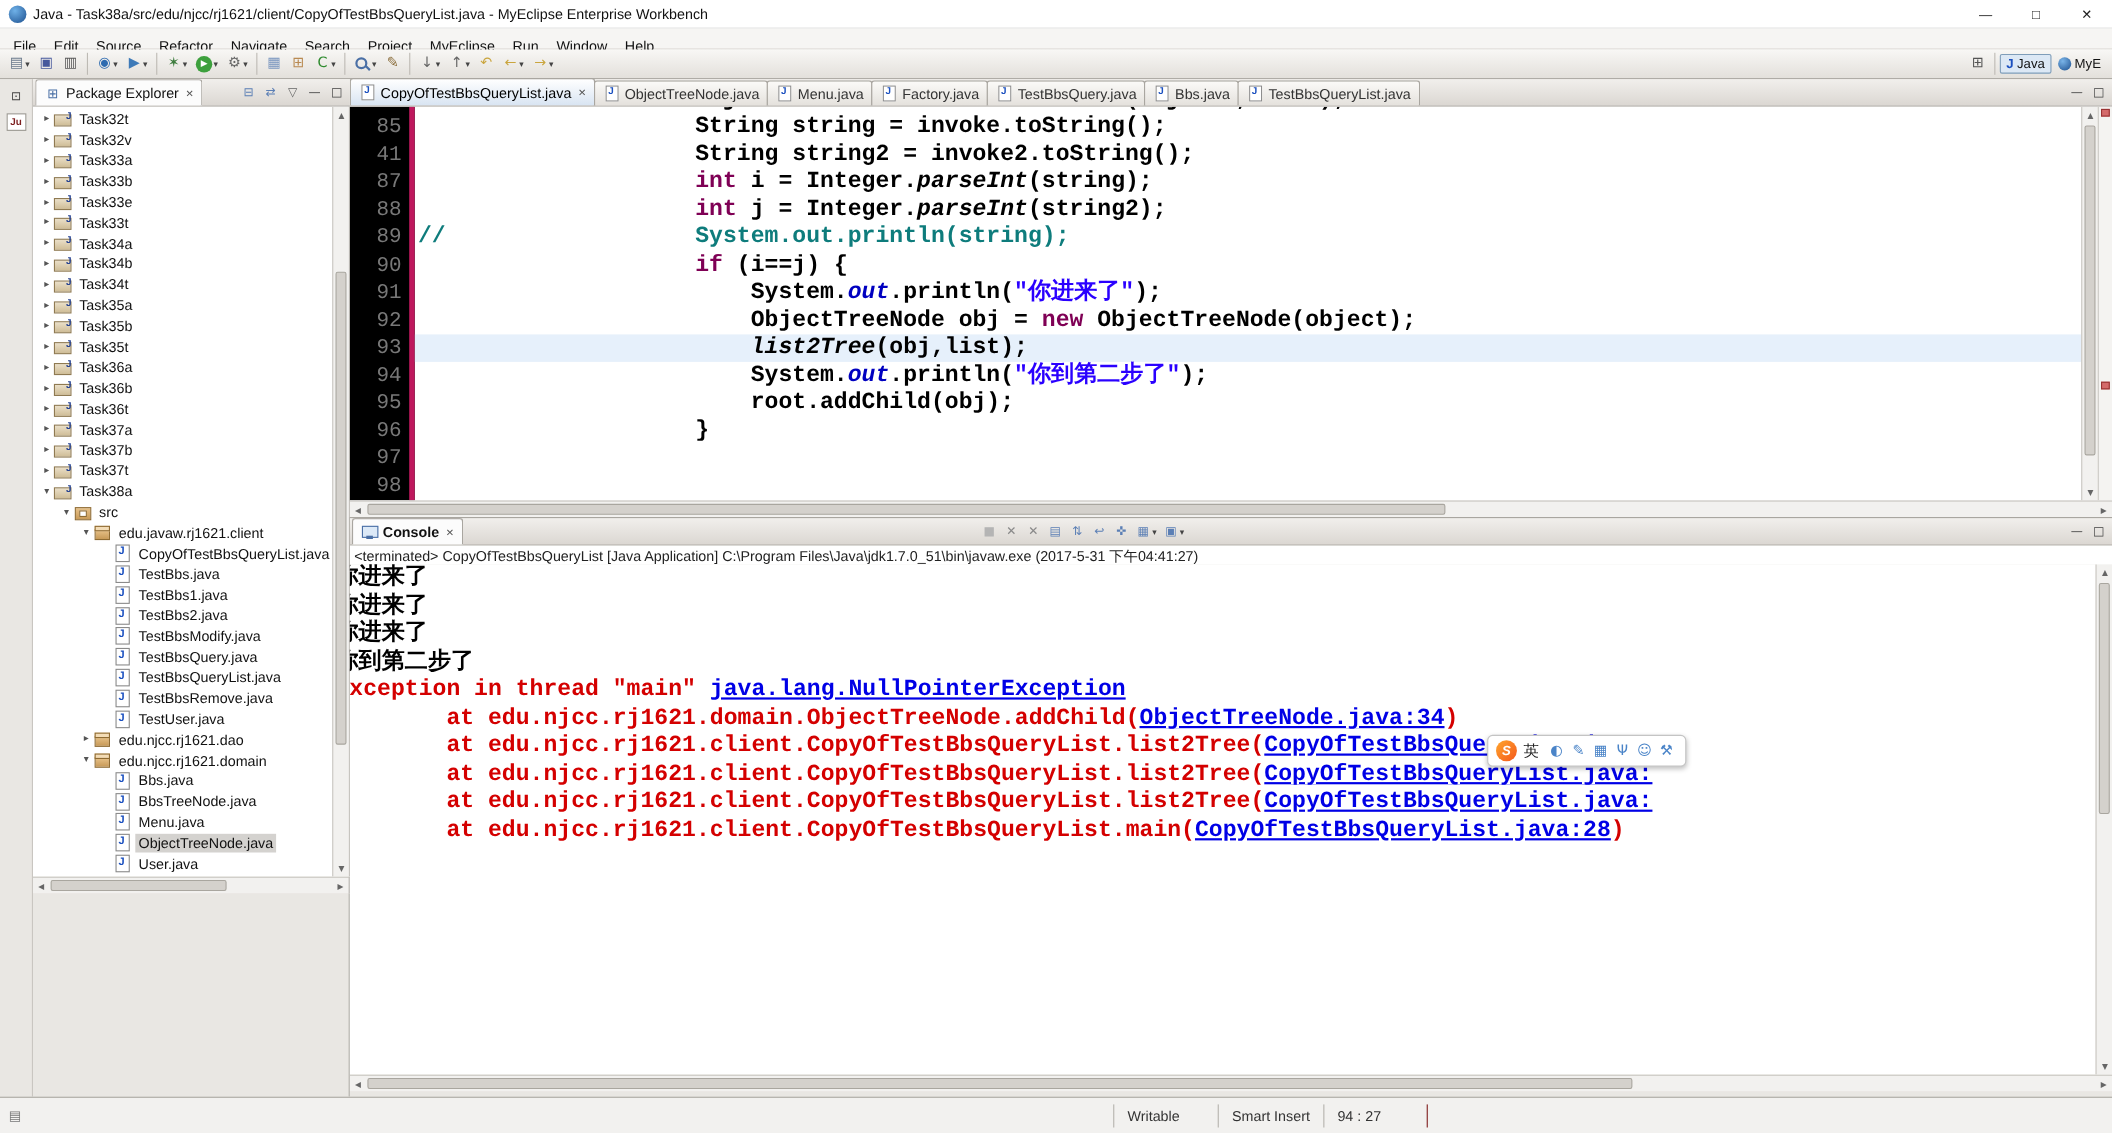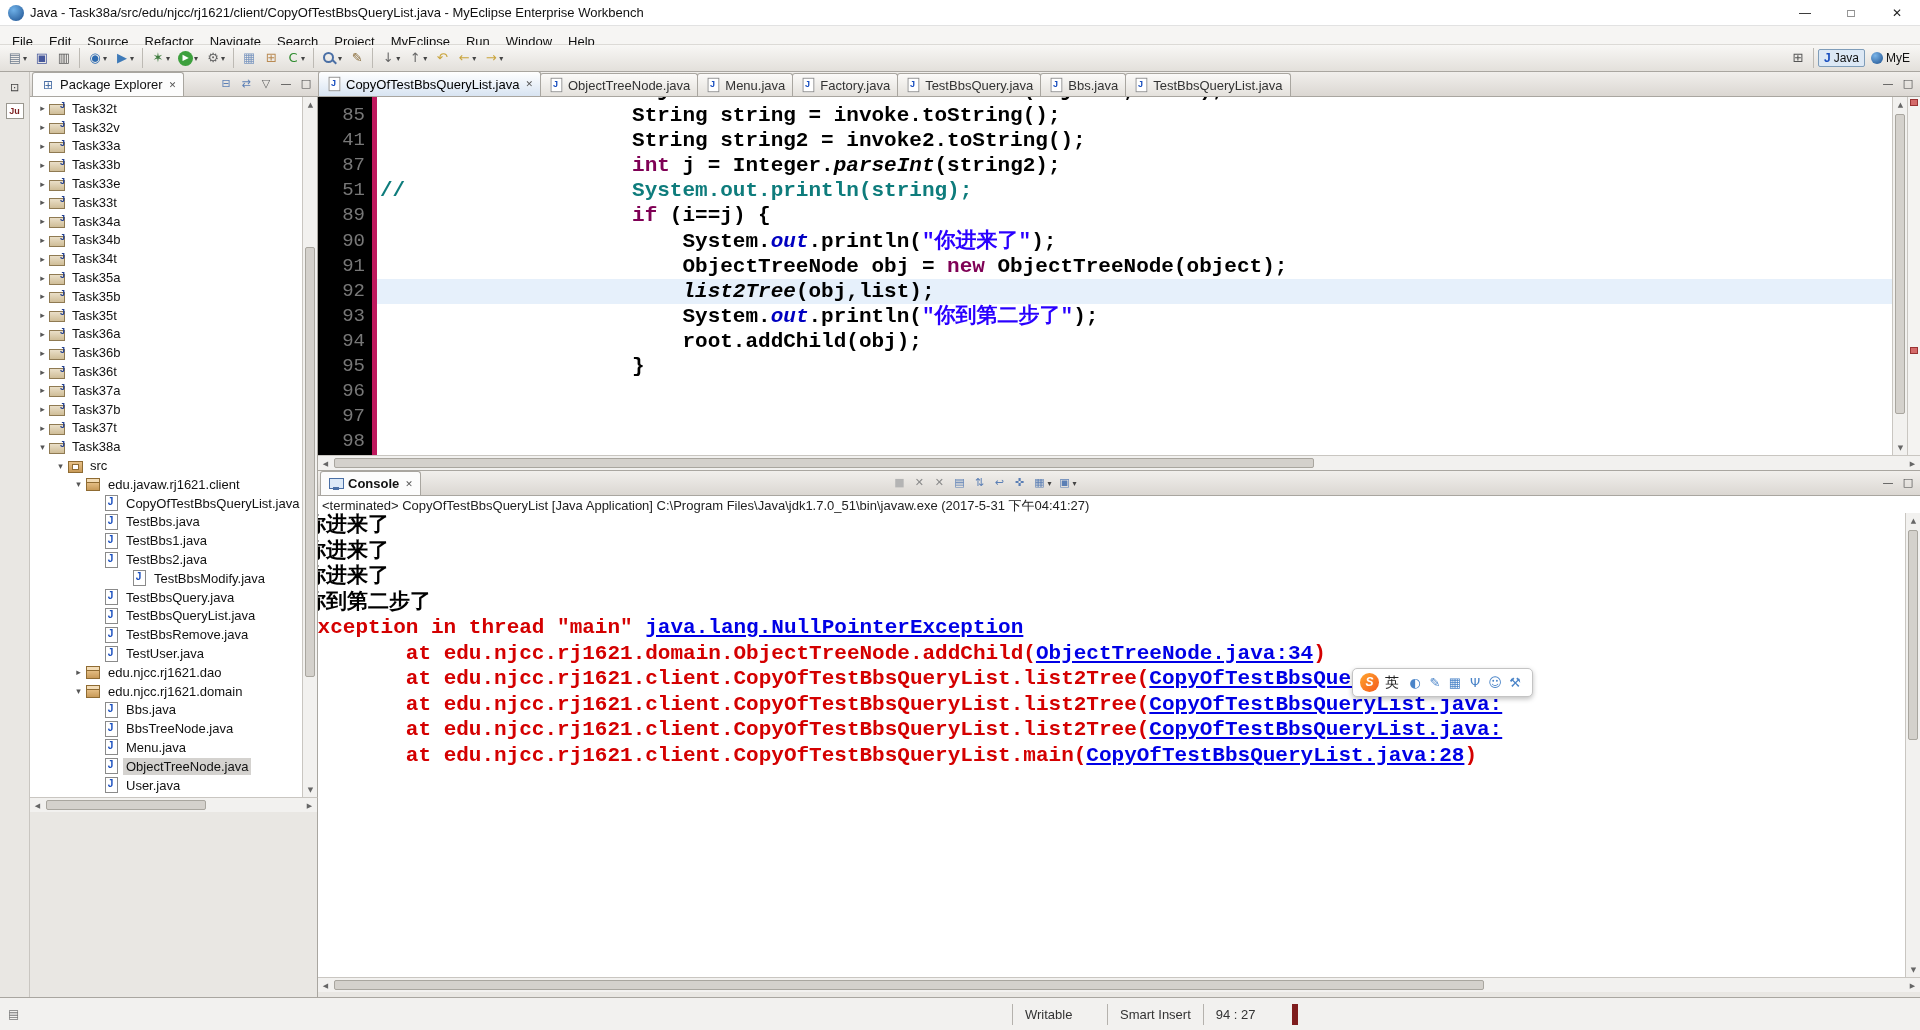--- a/index.html
+++ b/index.html
@@ -153,21 +153,21 @@
   .clink { color:var(--link); text-decoration:underline; }
   .rc-filler { flex:1; background:#e9e7e3; }
 
   
   .statusbar { height:33px; background:#f2f1ef; border-top:1px solid #a9a6a0; position:relative;
                flex:none; display:flex; align-items:center; }
   .sb-left-icon { margin-left:8px; font-size:12px; color:#777; font-family:"DejaVu Sans",sans-serif; }
   .sb-cells { position:absolute; left:1012px; top:6px; display:flex; height:21px; }
   .sb-cell { border-left:1px solid #b5b2ad; padding:0 12px; font-size:13px; color:#333;
              display:flex; align-items:center; min-width:95px; }
-  .sb-cell:last-child { border-right:6px solid #7f1d1d; }
+  .sb-cell:last-child { border-right:1px solid #7f1d1d; }
 
   
   .sogou { position:absolute; left:1352px; top:668px; height:29px; background:#fff;
            border:1px solid #c4c4c4; border-radius:5px; box-shadow:0 2px 5px rgba(0,0,0,.25);
            display:flex; align-items:center; padding:0 7px; z-index:60; }
   .slogo { width:19px; height:19px; border-radius:50%; color:#fff; flex:none;
            background:linear-gradient(135deg,#ffa62e,#f4581c); font:bold italic 12px/19px "Liberation Sans",sans-serif;
            text-align:center; margin-right:6px; }
   .smode { font-size:14px; color:#222; margin-right:6px; }
   .sogou .gi { color:#4a84c8; margin:0 3px; font-size:13px; }
@@ -449,21 +449,21 @@
             <div class="trow" style="padding-left: 60px;">
               <span class="tarrow"></span>
               <span class="ico ico-jfile"></span>
               <span class="tlabel">TestBbs1.java</span>
             </div>
             <div class="trow" style="padding-left: 60px;">
               <span class="tarrow"></span>
               <span class="ico ico-jfile"></span>
               <span class="tlabel">TestBbs2.java</span>
             </div>
-            <div class="trow" style="padding-left: 88px;">
+            <div class="trow" style="padding-left: 60px;">
               <span class="tarrow"></span>
               <span class="ico ico-jfile"></span>
               <span class="tlabel">TestBbsModify.java</span>
             </div>
             <div class="trow" style="padding-left: 60px;">
               <span class="tarrow"></span>
               <span class="ico ico-jfile"></span>
               <span class="tlabel">TestBbsQuery.java</span>
             </div>
             <div class="trow" style="padding-left: 60px;">
@@ -579,38 +579,39 @@
           </div>
       </div>
 
       <div class="editor-body">
         <div class="gutter">
           <div class="gutter-inner">
               <div class="grow">84</div>
               <div class="grow">85</div>
               <div class="grow">41</div>
               <div class="grow">87</div>
-              <div class="grow">51</div>
+              <div class="grow">88</div>
               <div class="grow">89</div>
               <div class="grow">90</div>
               <div class="grow">91</div>
               <div class="grow">92</div>
               <div class="grow">93</div>
               <div class="grow">94</div>
               <div class="grow">95</div>
               <div class="grow">96</div>
               <div class="grow">97</div>
               <div class="grow">98</div>
             </div>
         </div>
         <div class="codearea">
           <div class="code-inner">
               <div class="crow"><span class="pl">                    Object invoke2 = method2.invoke(object2, null);</span></div>
               <div class="crow"><span class="pl">                    String string = invoke.toString();</span></div>
               <div class="crow"><span class="pl">                    String string2 = invoke2.toString();</span></div>
+              <div class="crow"><span class="pl">                    </span><span class="kw">int</span><span class="pl"> i = Integer.</span><span class="sm">parseInt</span><span class="pl">(string);</span></div>
               <div class="crow"><span class="pl">                    </span><span class="kw">int</span><span class="pl"> j = Integer.</span><span class="sm">parseInt</span><span class="pl">(string2);</span></div>
               <div class="crow"><span class="cm">//                  System.out.println(string);</span></div>
               <div class="crow"><span class="pl">                    </span><span class="kw">if</span><span class="pl"> (i==j) {</span></div>
               <div class="crow"><span class="pl">                        System.</span><span class="sf">out</span><span class="pl">.println(</span><span class="st">"你进来了"</span><span class="pl">);</span></div>
               <div class="crow"><span class="pl">                        ObjectTreeNode obj = </span><span class="kw">new</span><span class="pl"> ObjectTreeNode(object);</span></div>
               <div class="crow current"><span class="pl">                        </span><span class="sm">list2Tree</span><span class="pl">(obj,list);</span></div>
               <div class="crow"><span class="pl">                        System.</span><span class="sf">out</span><span class="pl">.println(</span><span class="st">"你到第二步了"</span><span class="pl">);</span></div>
               <div class="crow"><span class="pl">                        root.addChild(obj);</span></div>
               <div class="crow"><span class="pl">                    }</span></div>
               <div class="crow"></div>

